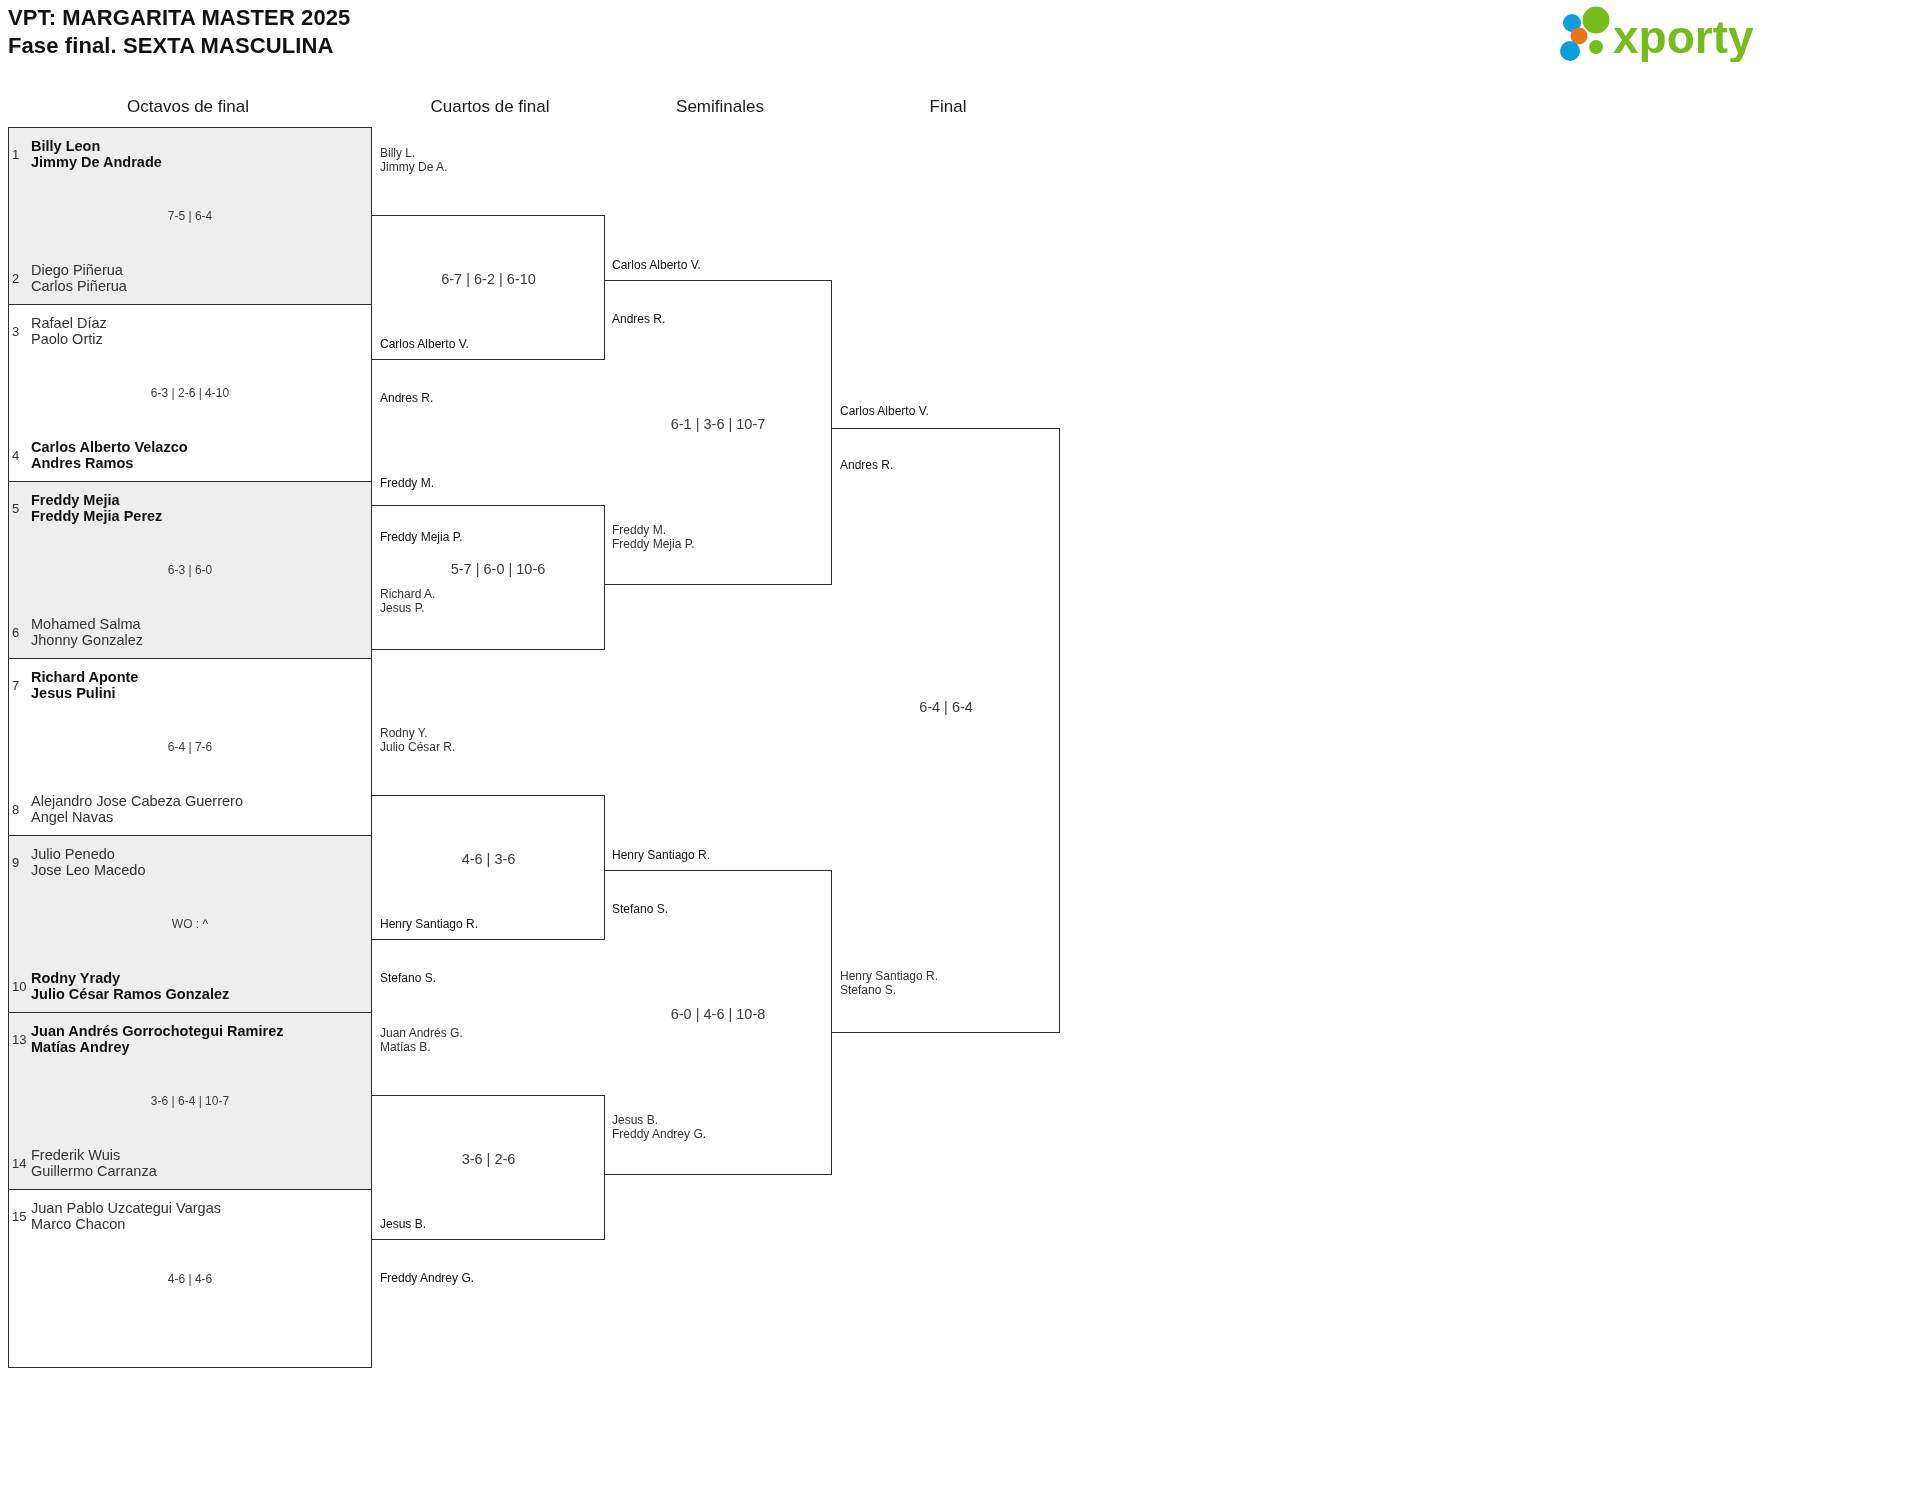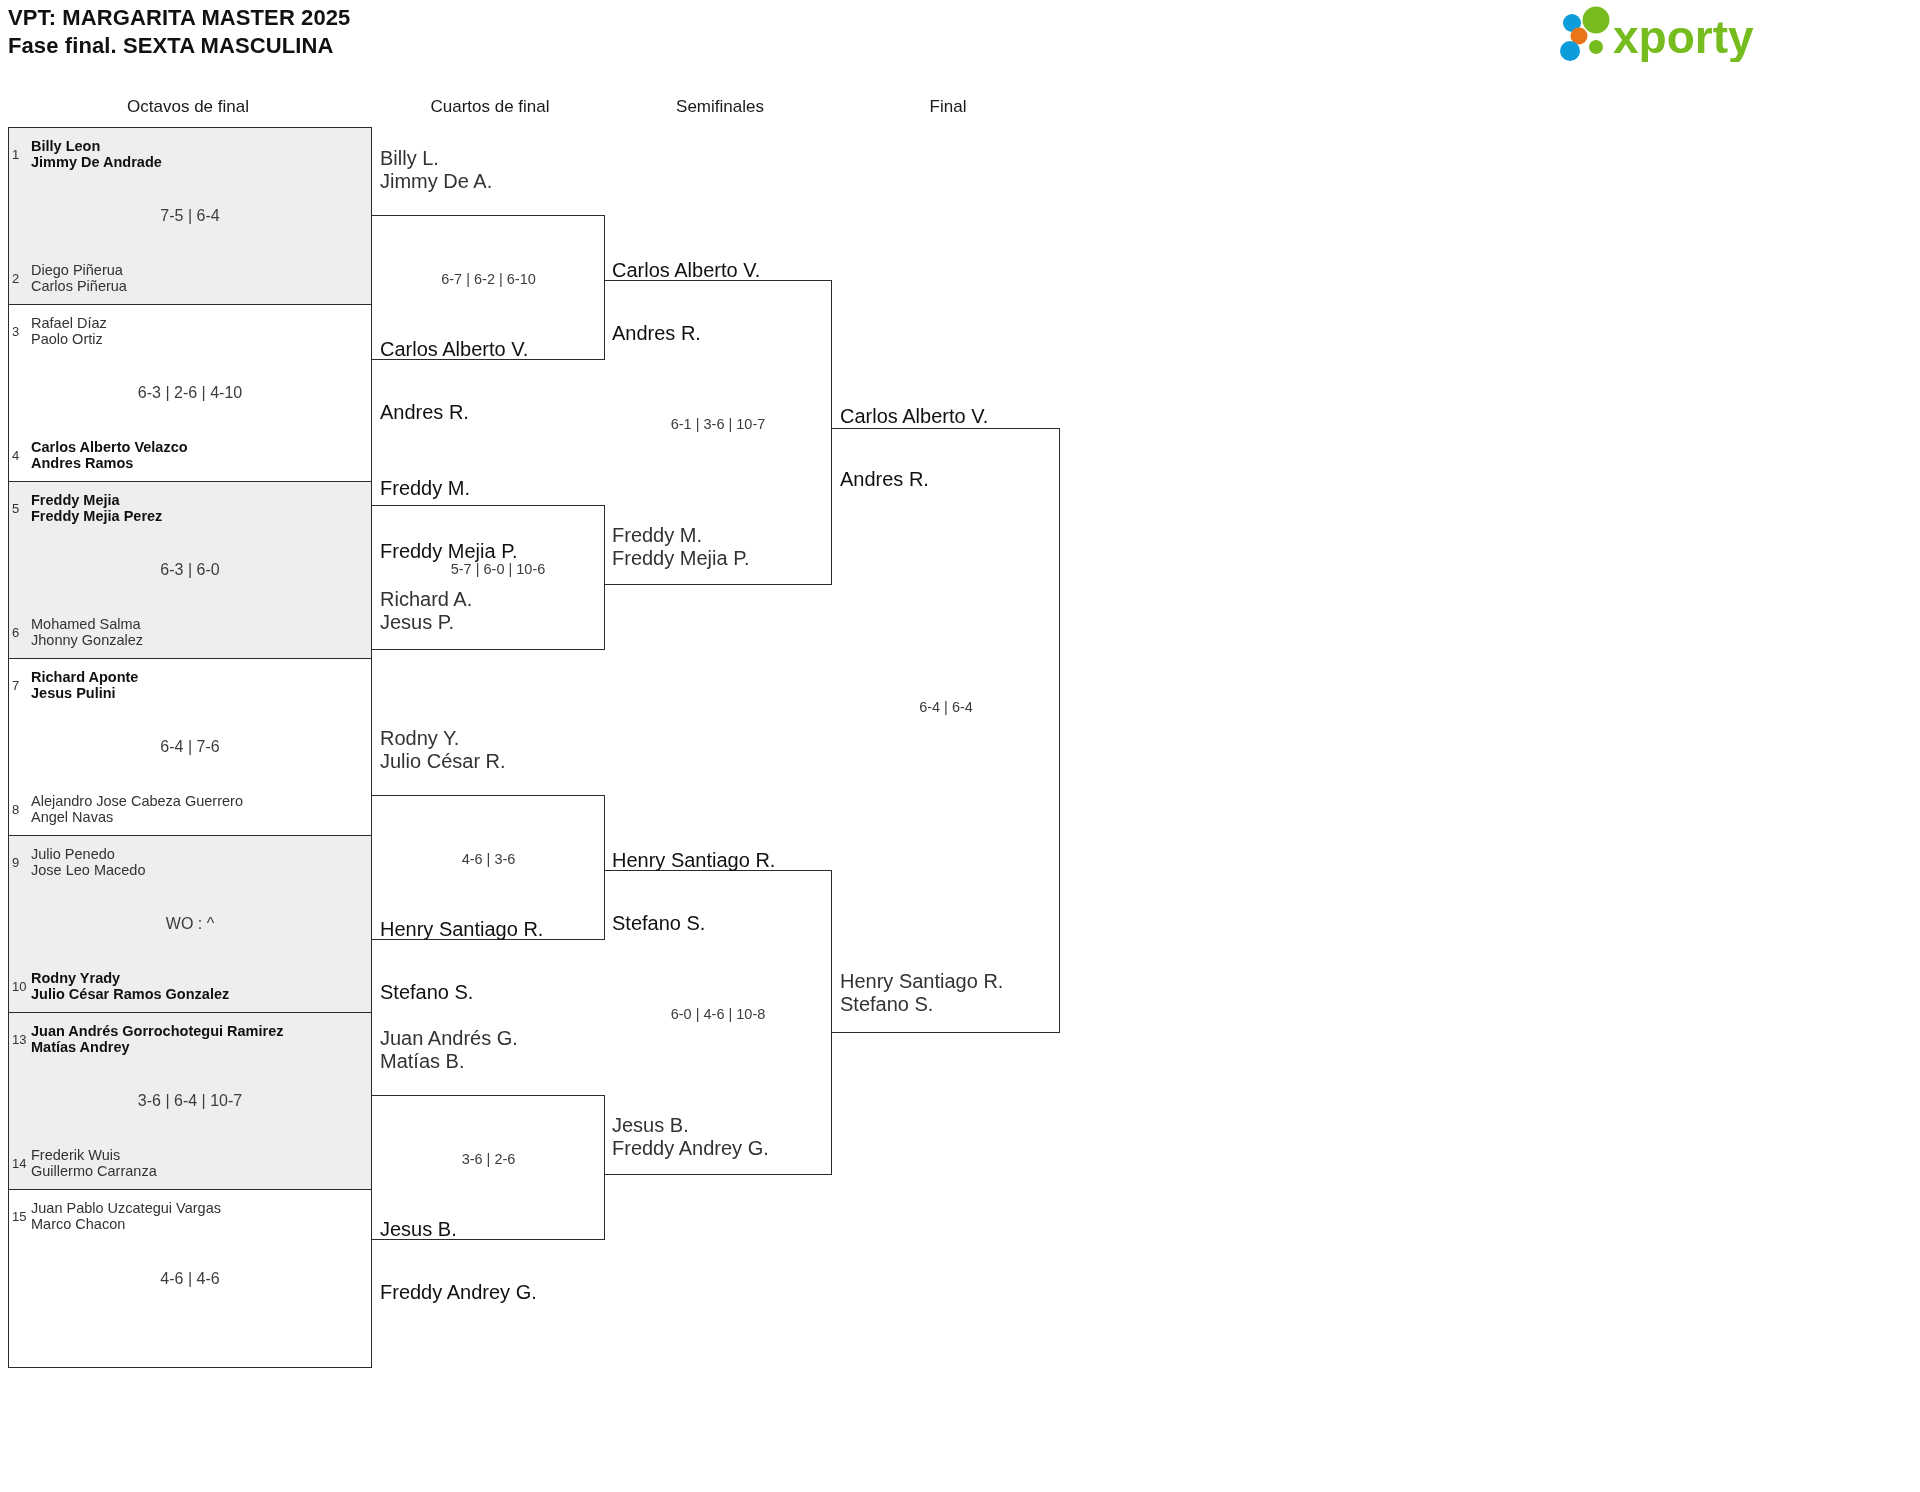--- a/index.html
+++ b/index.html
@@ -107,41 +107,41 @@
     font-weight: bold;
     color: #111111;
   }
   .r1-score {
     position: absolute;
     left: 0;
     width: 100%;
     top: 50%;
     transform: translateY(-50%);
     text-align: center;
-    font-size: 16px;
+    font-size: 12px;
     color: #3c3c3c;
     box-sizing: border-box;
     white-space: nowrap;
   }
 
   
   .mbox {
     position: absolute;
     box-sizing: border-box;
     border-top: 1px solid #2b2b2b;
     border-right: 1px solid #2b2b2b;
     border-bottom: 1px solid #2b2b2b;
     border-left: 1px solid #2b2b2b;
   }
   .mbox.noleft { border-left: none; }
 
   .feed {
     position: absolute;
     white-space: nowrap;
-    font-size: 20px;
+    font-size: 12px;
     line-height: 1.15;
     color: #333333;
   }
   .feed .ln { display: block; }
   .feed.w .ln {
     font-weight: normal;
     color: #111111;
     margin-top: 40px;
   }
   .bscore {

